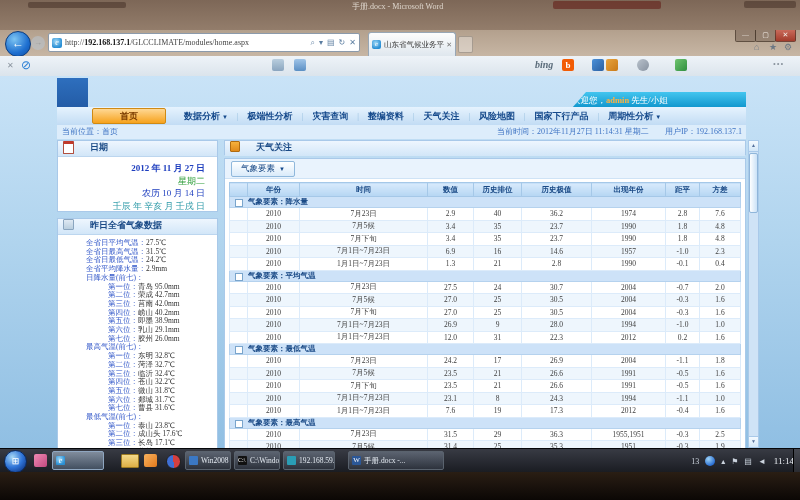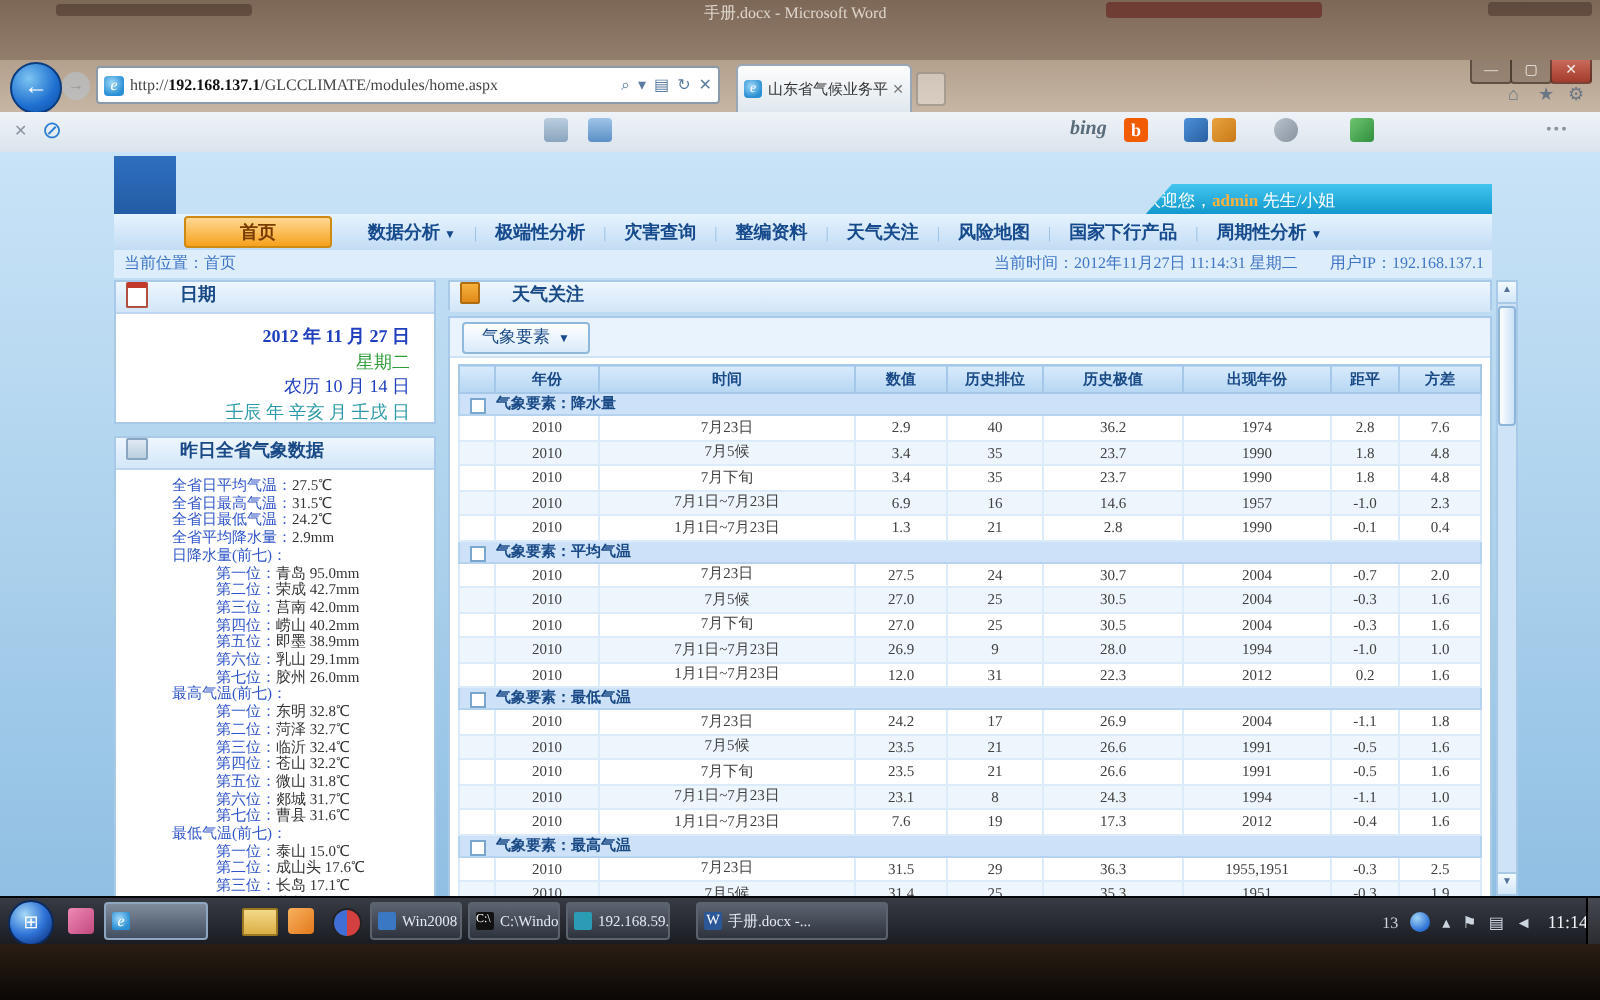--- a/index.html
+++ b/index.html
@@ -304,21 +304,21 @@
             <div class="rank"><span class="lb">第七位：</span><span class="vl">胶州 26.0mm</span></div>
             <div class="sec-hd">最高气温(前七)：</div>
             <div class="rank"><span class="lb">第一位：</span><span class="vl">东明 32.8℃</span></div>
             <div class="rank"><span class="lb">第二位：</span><span class="vl">菏泽 32.7℃</span></div>
             <div class="rank"><span class="lb">第三位：</span><span class="vl">临沂 32.4℃</span></div>
             <div class="rank"><span class="lb">第四位：</span><span class="vl">苍山 32.2℃</span></div>
             <div class="rank"><span class="lb">第五位：</span><span class="vl">微山 31.8℃</span></div>
             <div class="rank"><span class="lb">第六位：</span><span class="vl">郯城 31.7℃</span></div>
             <div class="rank"><span class="lb">第七位：</span><span class="vl">曹县 31.6℃</span></div>
             <div class="sec-hd">最低气温(前七)：</div>
-            <div class="rank"><span class="lb">第一位：</span><span class="vl">泰山 15.0℃</span></div>
+            <div class="rank"><span class="lb">第一位：</span><span class="vl">泰山 23.8℃</span></div>
             <div class="rank"><span class="lb">第二位：</span><span class="vl">成山头 17.6℃</span></div>
             <div class="rank"><span class="lb">第三位：</span><span class="vl">长岛 17.1℃</span></div>
             <div class="rank"><span class="lb">第四位：</span><span class="vl">蓬莱 19.0℃</span></div>
           </div>
       </div>
 
       <div class="abs panel" id="main-hd">
         <div class="panel-hd" style="border-bottom:none">
           <span class="ico flag-ico"></span>
           <span>天气关注</span>

